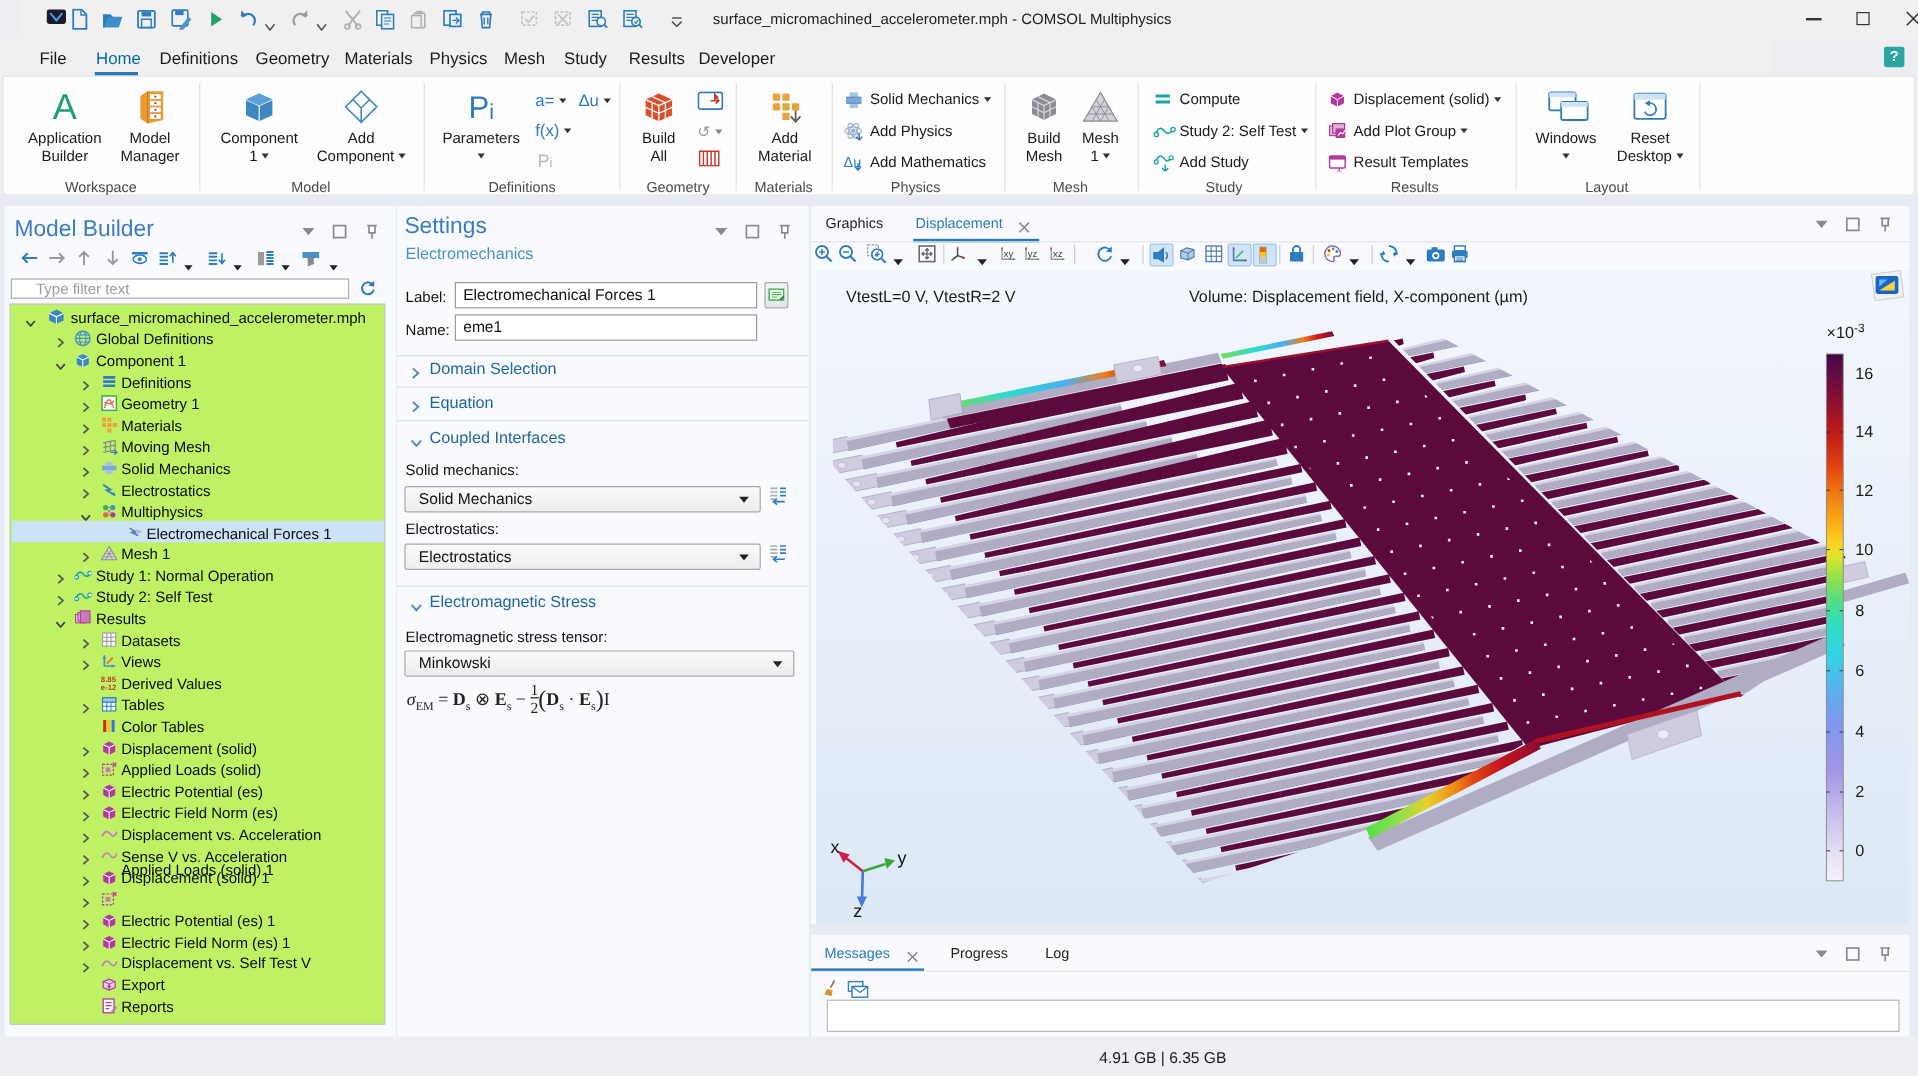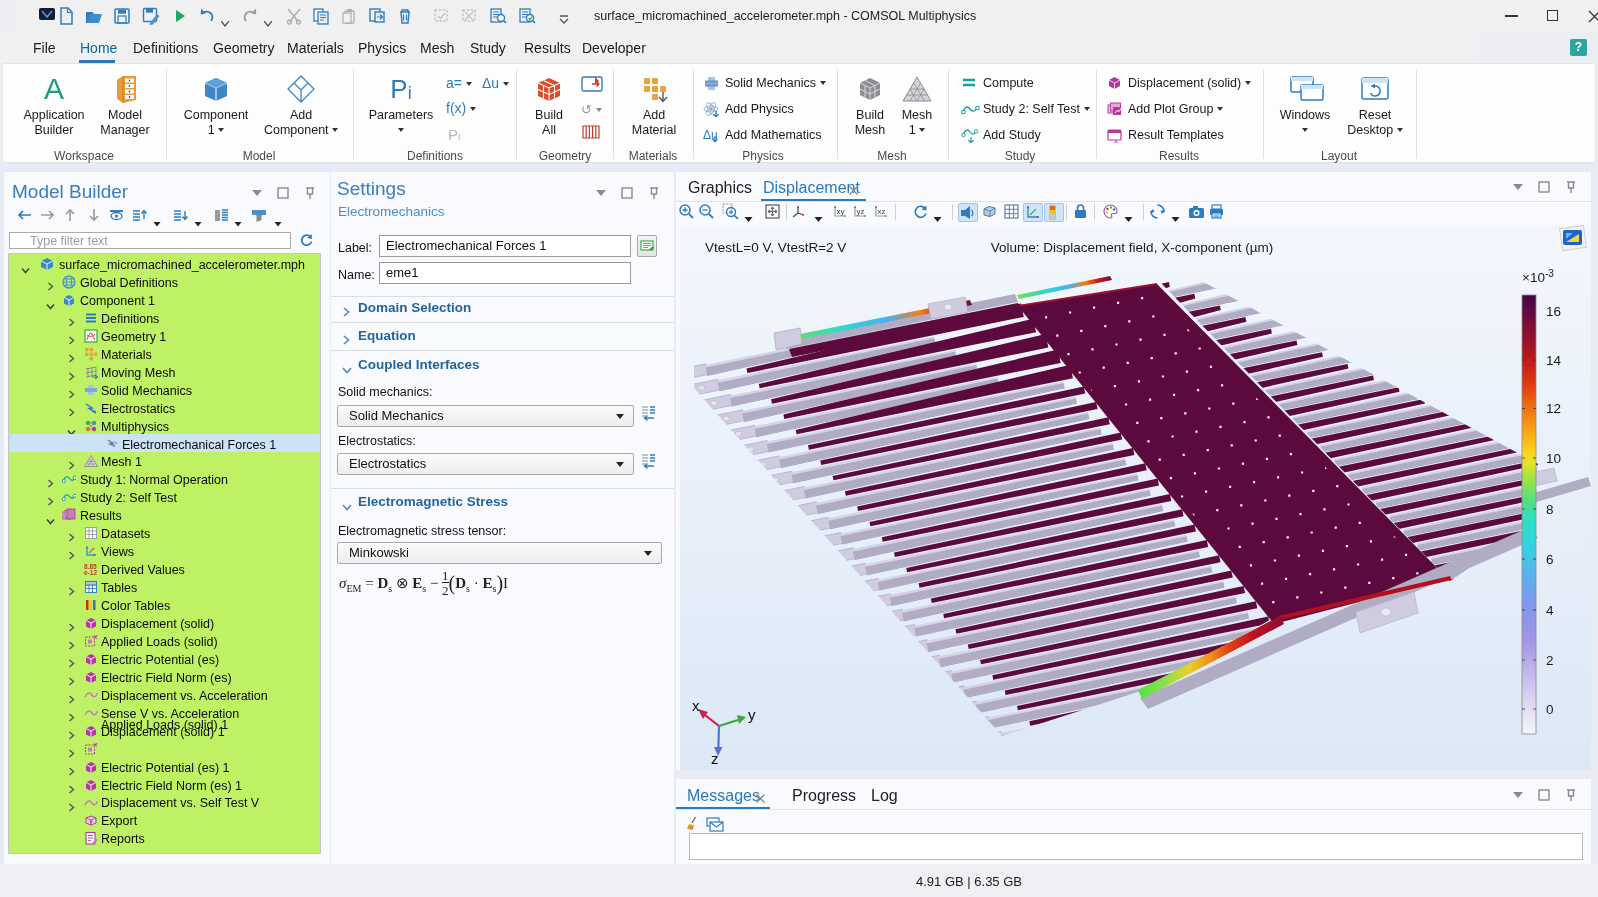--- a/index.html
+++ b/index.html
@@ -10,26 +10,26 @@
 .rgroup-label{position:absolute;top:85px;font-size:12px;color:#4a4a4a;width:200px;margin-left:-100px;text-align:center}
 .rsep{position:absolute;top:5px;width:1px;height:90px;background:#e0e0e2}
 .bigbtn{position:absolute;text-align:center;font-size:12.5px;color:#1a1a1a;line-height:15px;width:120px;margin-left:-60px}
 .smallrow{position:absolute;font-size:12.5px;color:#1a1a1a;white-space:nowrap}
 #main{position:absolute;left:0;top:163px;width:1598px;height:701px;background:#e7ecf4}
 .panel{position:absolute;background:#f9fafd}
 .ptitle{font-size:19px;color:#3a7ebf}
 .pctrl{position:absolute;top:14px;right:10px;width:70px;height:14px}
 .caret{display:inline-block;width:0;height:0;border-left:3.5px solid transparent;border-right:3.5px solid transparent;border-top:4px solid #333;vertical-align:2px}
 .tree{font-size:12.5px;color:#0a0a0a;white-space:nowrap}
-.sechdr{font-size:13.5px;font-weight:bold;color:#21669e}
+.sechdr{font-size:13.5px;font-weight:normal;color:#21669e}
 .slabel{font-size:12.5px;color:#111}
 .dropdown{position:absolute;height:22px;background:linear-gradient(#fafafa,#ededef);border:1px solid #a8a8a8;border-radius:2px;font-size:13px;color:#111;line-height:20px;padding-left:11px}
 .dropdown:after{content:"";position:absolute;right:9px;top:8px;width:0;height:0;border-left:4.5px solid transparent;border-right:4.5px solid transparent;border-top:5px solid #222}
 .sep{position:absolute;left:0;width:100%;height:1px;background:#dcdfe6}
-.tabtxt{font-size:16px;color:#222}
+.tabtxt{font-size:12px;color:#222}
 </style></head><body>
 <div id="titlebar">
     <div class="abs" style="left:22px;top:5px"><svg width="18" height="18" viewBox="0 0 18 18" style="">
         <rect x="1" y="3" width="16" height="12" rx="2" fill="#1b1b2f"></rect>
         <path d="M4 6 L9 12 L14 6" stroke="#3fa0e8" fill="none" stroke-width="1.6"></path>
       </svg></div>
     <div class="abs" style="left:41px;top:7px"><svg width="18" height="18" viewBox="0 0 18 18" style="">
         <path d="M4 1h7l4 4v12H4z" fill="none" stroke="#2e7cbe" stroke-width="1.5"></path>
         <path d="M10.5 1.5V5.5H14.5" fill="none" stroke="#2e7cbe" stroke-width="1.2"></path>
       </svg></div>

